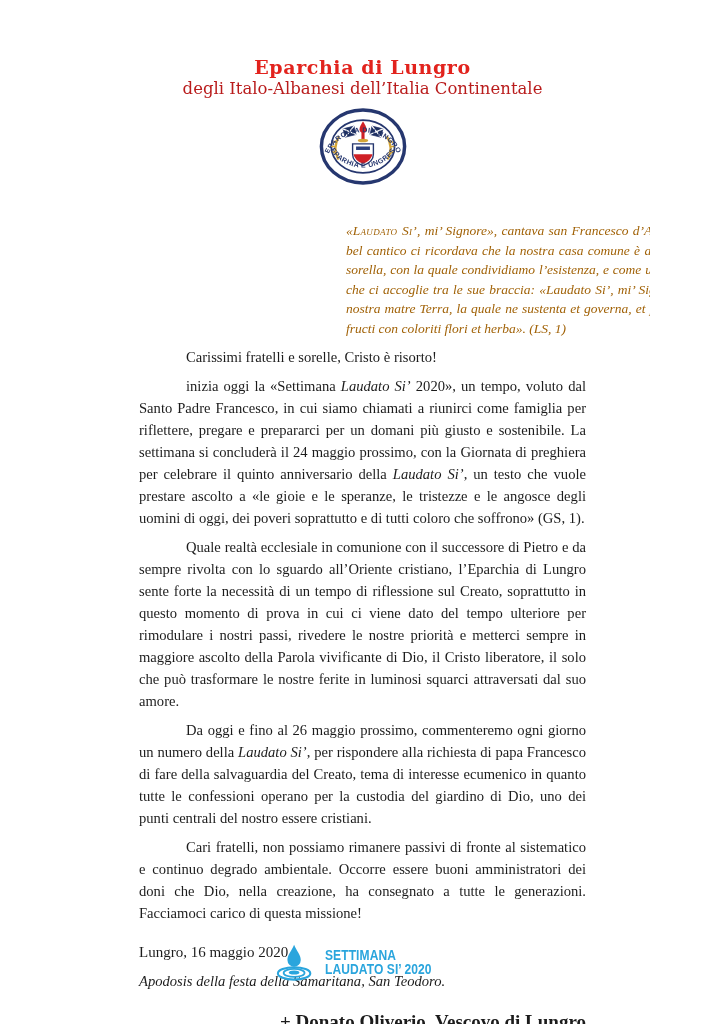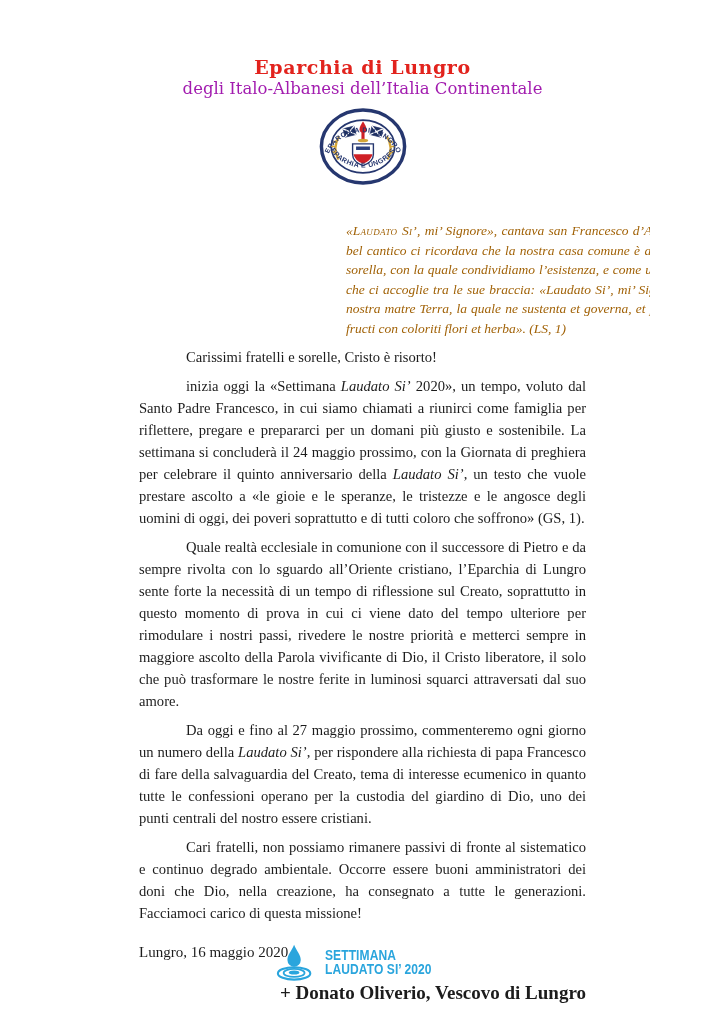--- a/index.html
+++ b/index.html
@@ -23,21 +23,21 @@
     font-weight: 700;
     font-size: 19px;
     letter-spacing: 0.6px;
     color: #e2231d;
   }
   .hdr-subtitle {
     margin: 1px 0 4px 0;
     font-family: "DejaVu Serif", serif;
     font-weight: 400;
     font-size: 16.5px;
-    color: #a21caf;
+    color: #b91c1c;
   }
   
   .seal-wrap { text-align: center; margin-top: 5px; height: 88px; }
   
   .quote {
     margin: 30px 0 0 207px;
     width: 388px;
     font-style: italic;
     font-size: 13.5px;
     line-height: 19.5px;
@@ -135,25 +135,26 @@
       </text>
     </svg>
   </div>
 
   <blockquote class="quote"><span>«</span><span class="seg-sc">Laudato Si’</span><span>, mi’ Signore», cantava san Francesco d’Assisi. In questo bel cantico ci ricordava che la nostra casa comune è anche come una sorella, con la quale condividiamo l’esistenza, e come una madre bella che ci accoglie tra le sue braccia: «Laudato Si’, mi’ Signore, per sora nostra matre Terra, la quale ne sustenta et governa, et produce diversi fructi con coloriti flori et herba». (LS, 1)</span></blockquote>
 
   <div class="bodytext">
     <p><span>Carissimi fratelli e sorelle, Cristo è risorto!</span></p>
     <p><span>inizia oggi la «Settimana </span><span class="seg-i">Laudato Si’</span><span> 2020», un tempo, voluto dal Santo Padre Francesco, in cui siamo chiamati a riunirci come famiglia per riflettere, pregare e prepararci per un domani più giusto e sostenibile. La settimana si concluderà il 24 maggio prossimo, con la Giornata di preghiera per celebrare il quinto anniversario della </span><span class="seg-i">Laudato Si’</span><span>, un testo che vuole prestare ascolto a «le gioie e le speranze, le tristezze e le angosce degli uomini di oggi, dei poveri soprattutto e di tutti coloro che soffrono» (GS, 1).</span></p>
     <p><span>Quale realtà ecclesiale in comunione con il successore di Pietro e da sempre rivolta con lo sguardo all’Oriente cristiano, l’Eparchia di Lungro sente forte la necessità di un tempo di riflessione sul Creato, soprattutto in questo momento di prova in cui ci viene dato del tempo ulteriore per rimodulare i nostri passi, rivedere le nostre priorità e metterci sempre in maggiore ascolto della Parola vivificante di Dio, il Cristo liberatore, il solo che può trasformare le nostre ferite in luminosi squarci attraversati dal suo amore.</span></p>
-    <p><span>Da oggi e fino al 27 maggio prossimo, commenteremo ogni giorno un numero della </span><span class="seg-i">Laudato Si’</span><span>, per rispondere alla richiesta di papa Francesco di fare della salvaguardia del Creato, tema di interesse ecumenico in quanto tutte le confessioni operano per la custodia del giardino di Dio, uno dei punti centrali del nostro essere cristiani.</span></p>
+    <p><span>Da oggi e fino al 26 maggio prossimo, commenteremo ogni giorno un numero della </span><span class="seg-i">Laudato Si’</span><span>, per rispondere alla richiesta di papa Francesco di fare della salvaguardia del Creato, tema di interesse ecumenico in quanto tutte le confessioni operano per la custodia del giardino di Dio, uno dei punti centrali del nostro essere cristiani.</span></p>
     <p><span>Cari fratelli, non possiamo rimanere passivi di fronte al sistematico e continuo degrado ambientale. Occorre essere buoni amministratori dei doni che Dio, nella creazione, ha consegnato a tutte le generazioni. Facciamoci carico di questa missione!</span></p>
   </div>
 
   <p class="dateline">Lungro, 16 maggio 2020,</p>
+  <p class="apodosis">Apodosis della festa della Samaritana, San Teodoro.</p>
   <p class="signature">+ Donato Oliverio, Vescovo di Lungro</p>
 
   <div class="footer-logo">
     <svg viewBox="0 0 46 42" width="44" height="40" aria-hidden="true">
       <ellipse cx="21" cy="33" rx="17" ry="6.5" fill="none" stroke="#2aa5dd" stroke-width="2.2"></ellipse>
       <ellipse cx="21" cy="32.5" rx="11" ry="4.2" fill="none" stroke="#2aa5dd" stroke-width="1.8"></ellipse>
       <ellipse cx="21" cy="32" rx="5.5" ry="2.1" fill="#2aa5dd"></ellipse>
       <path d="M 21,3 C 23.6,9.5 28,13.5 28,19 a 7,7 0 1 1 -14,0 C 14,13.5 18.4,9.5 21,3 Z" fill="#2aa5dd"></path>
     </svg>
     <div class="footer-logo-text">

